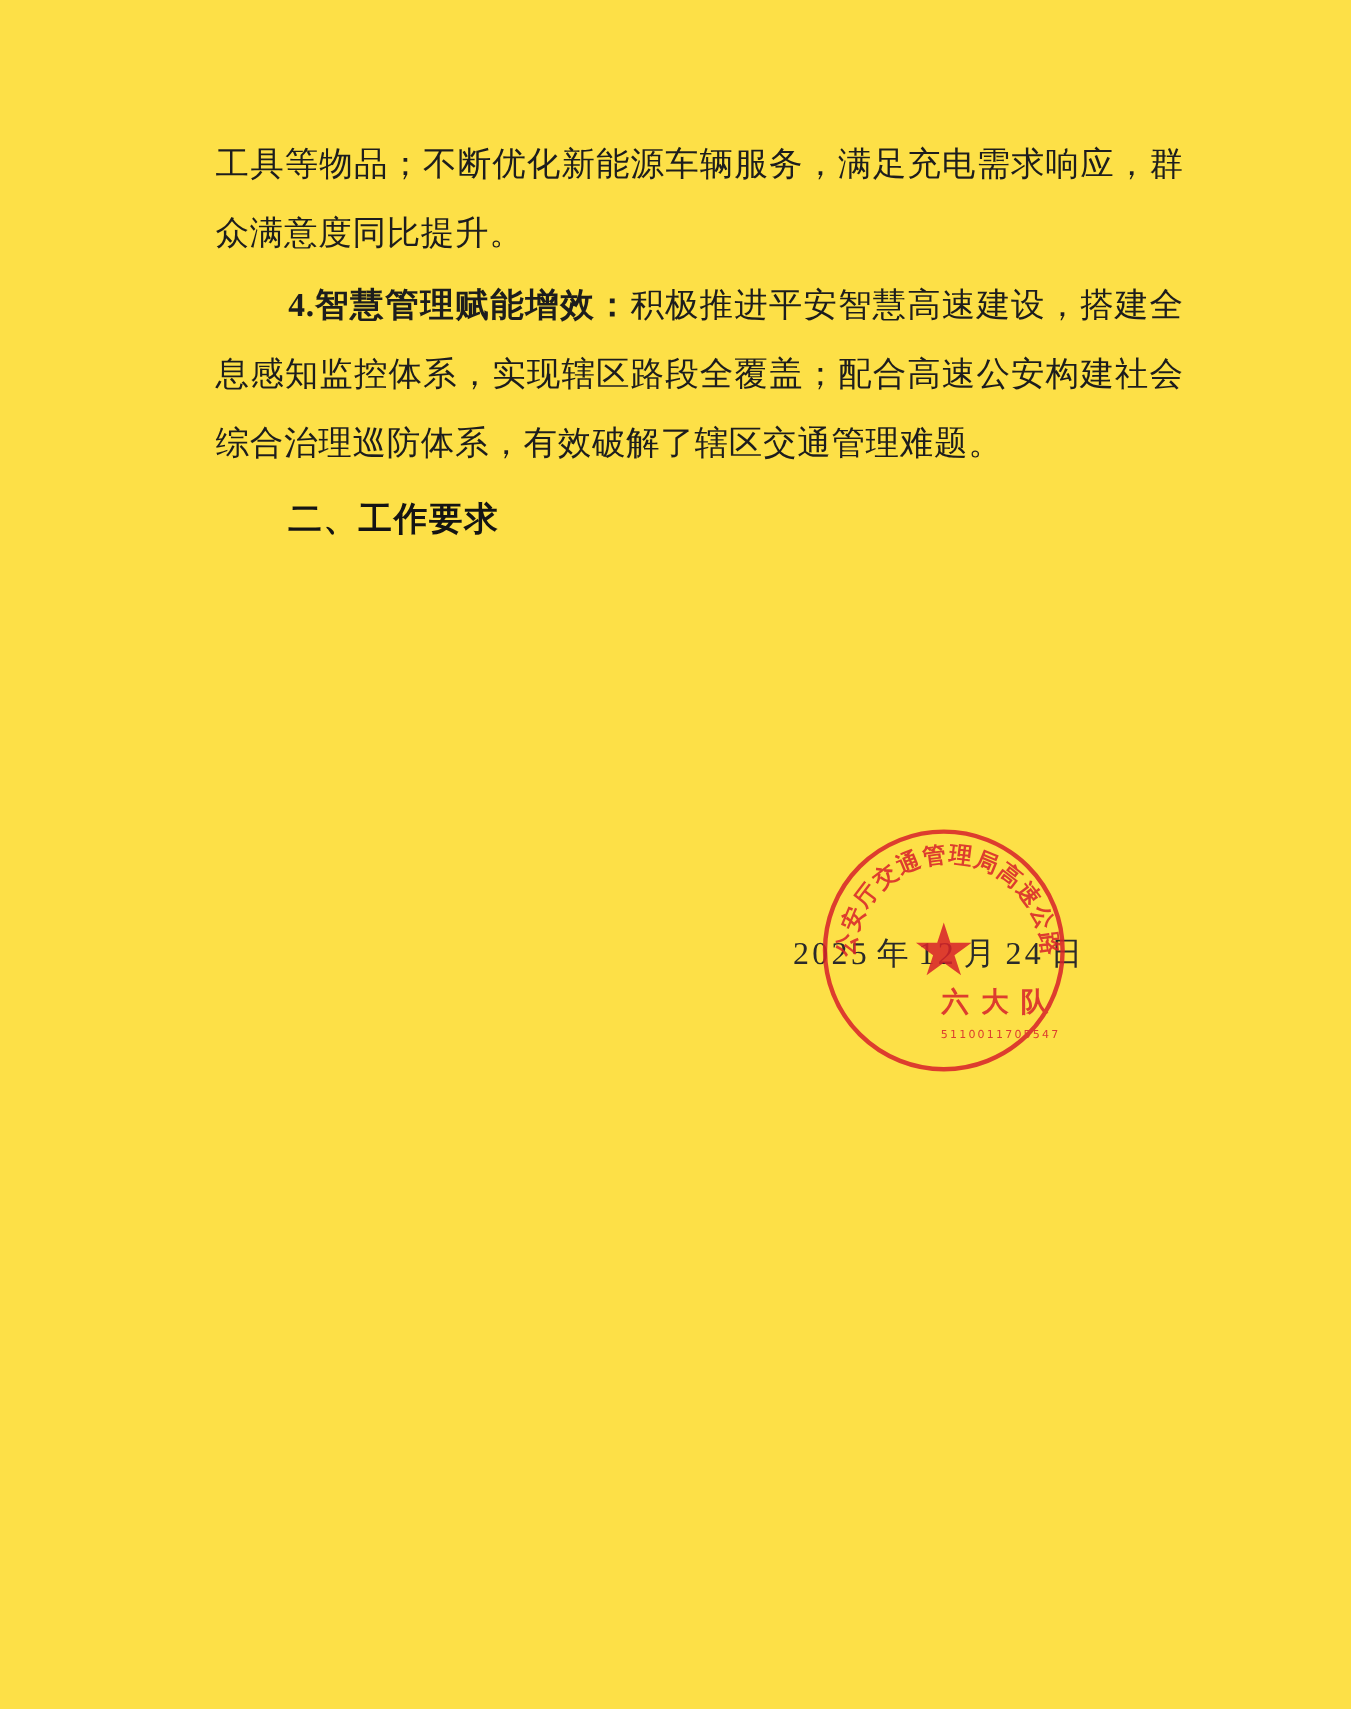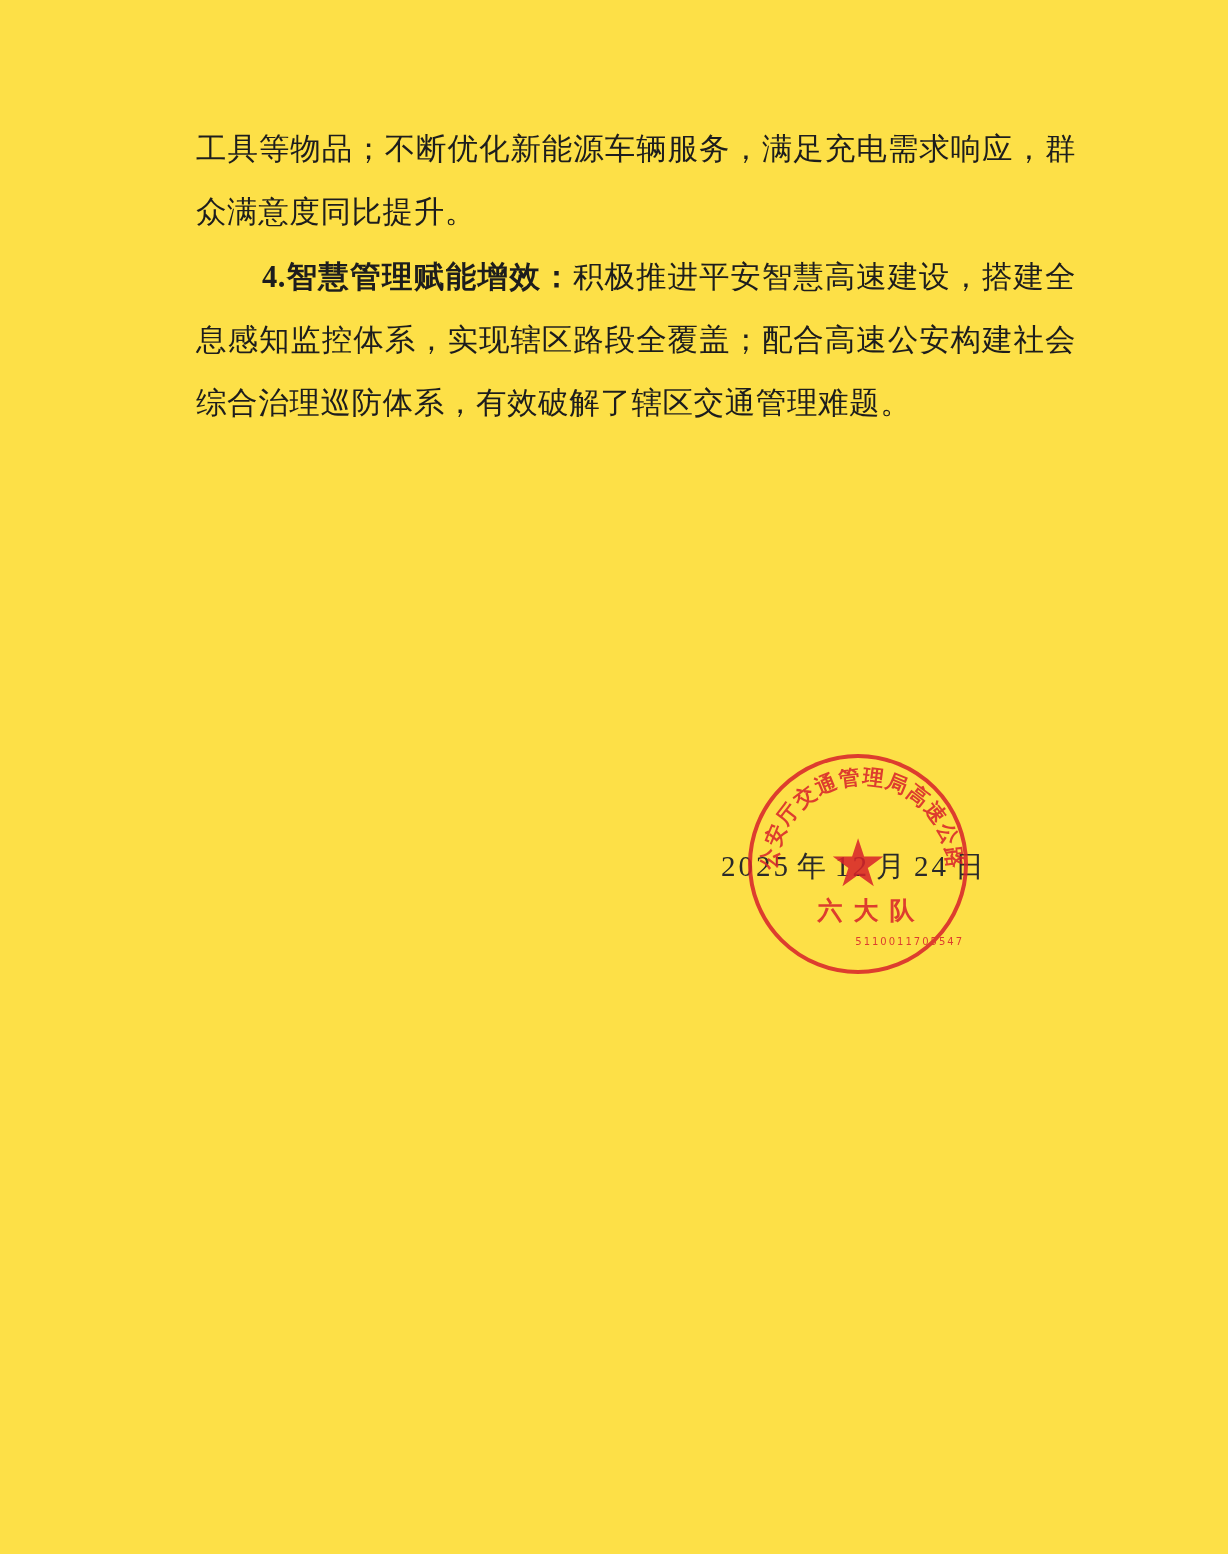--- a/index.html
+++ b/index.html
@@ -119,21 +119,21 @@
     top: 0;
     width: 220px;
     height: 220px;
   }
   .seal-arc-text svg { display: block; }
   .seal-bottom-text {
     position: absolute;
     left: 16px;
     right: 0;
     top: 136px;
-    text-align: center;
+    text-align: right;
     font-size: 25px;
     letter-spacing: 11px;
     color: #d8232a;
     font-family: Liberation Serif, serif;
     font-weight: bold;
     text-indent: 11px;
   }
   .seal-code {
     position: absolute;
     left: 0;
@@ -150,20 +150,21 @@
 <body>
 
 <div class="page">
 
   <div class="content">
 
     <p class="body-text">工具等物品；不断优化新能源车辆服务，满足充电需求响应，群众满意度同比提升。</p>
 
     <p class="body-text indent"><span class="num-lead">4.</span><span class="bold-lead">智慧管理赋能增效：</span><span>积极推进平安智慧高速建设，搭建全息感知监控体系，实现辖区路段全覆盖；配合高速公安构建社会综合治理巡防体系，有效破解了辖区交通管理难题。</span></p>
 
+    <p class="heading">二、工作要求</p>
 
 
   </div>
 
   <div class="signature-block">
 
     <div class="date-line"><span>2025</span><span>年</span><span>12</span><span>月</span><span>24</span><span>日</span></div>
 
     <div class="seal">
       <div class="seal-inner">

